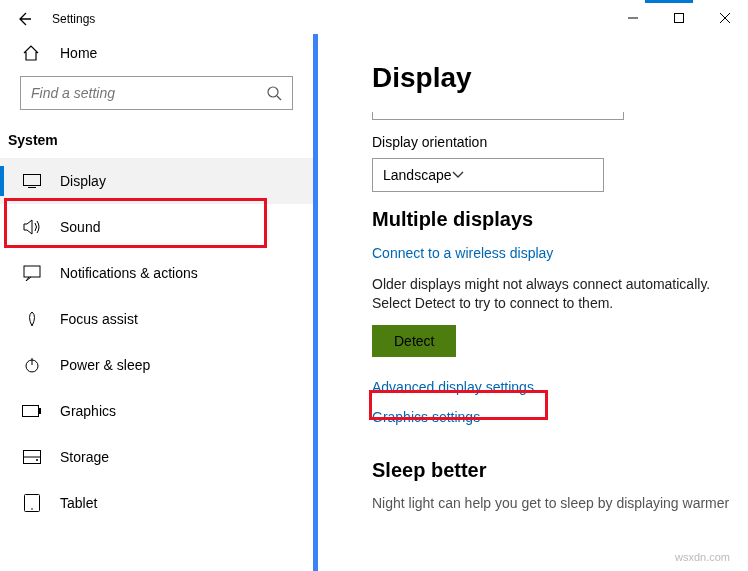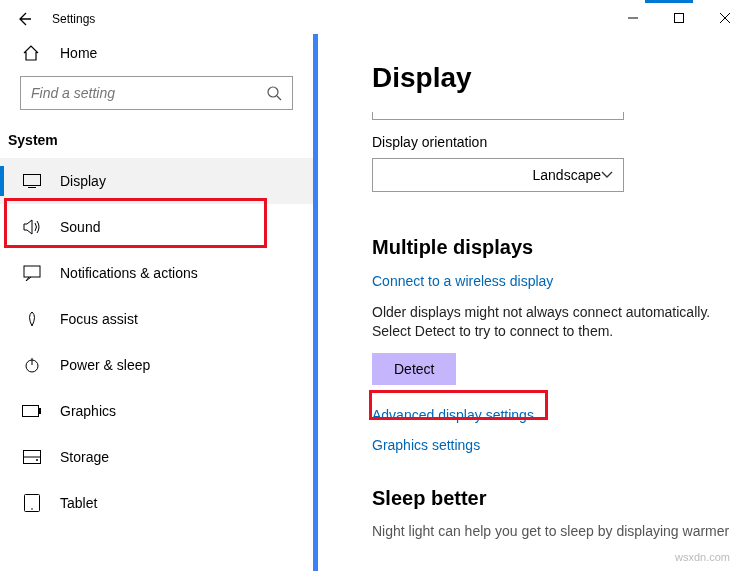--- a/index.html
+++ b/index.html
@@ -132,27 +132,27 @@
     }
     .separator-box {
       width: 252px; height: 8px;
       border-left: 1px solid #999;
       border-right: 1px solid #999;
       border-bottom: 1px solid #999;
       margin-bottom: 14px;
     }
     .field-label { font-size: 14px; margin-bottom: 8px; }
     .dropdown {
-      width: 252px; height: 34px;
+      width: 232px; height: 34px;
       border: 1px solid #999;
       display: flex;
       align-items: center;
-      justify-content: flex-end;
+      justify-content: flex-start;
       padding: 0 10px;
-      margin-bottom: 44px;
+      margin-bottom: 16px;
     }
     .section-h {
       font-size: 20px;
       font-weight: 600;
       margin-bottom: 14px;
     }
     .link {
       color: #0066b4;
       font-size: 14px;
       display: inline-block;
@@ -160,21 +160,21 @@
       cursor: pointer;
     }
     .body-text {
       font-size: 14px;
       color: #222;
       margin-bottom: 12px;
       max-width: 340px;
       line-height: 1.35;
     }
     .btn {
-      background: #c4b5fd;
+      background: #4d7c0f;
       border: none;
       padding: 8px 22px;
       font-size: 14px;
       font-family: inherit;
       margin-bottom: 22px;
       cursor: pointer;
     }
     .sleep-h { font-size: 20px; font-weight: 600; margin-top: 20px; margin-bottom: 12px; }
     .dim-text { color: #555; font-size: 14px; max-width: 380px; line-height: 1.35; }
     .watermark {

